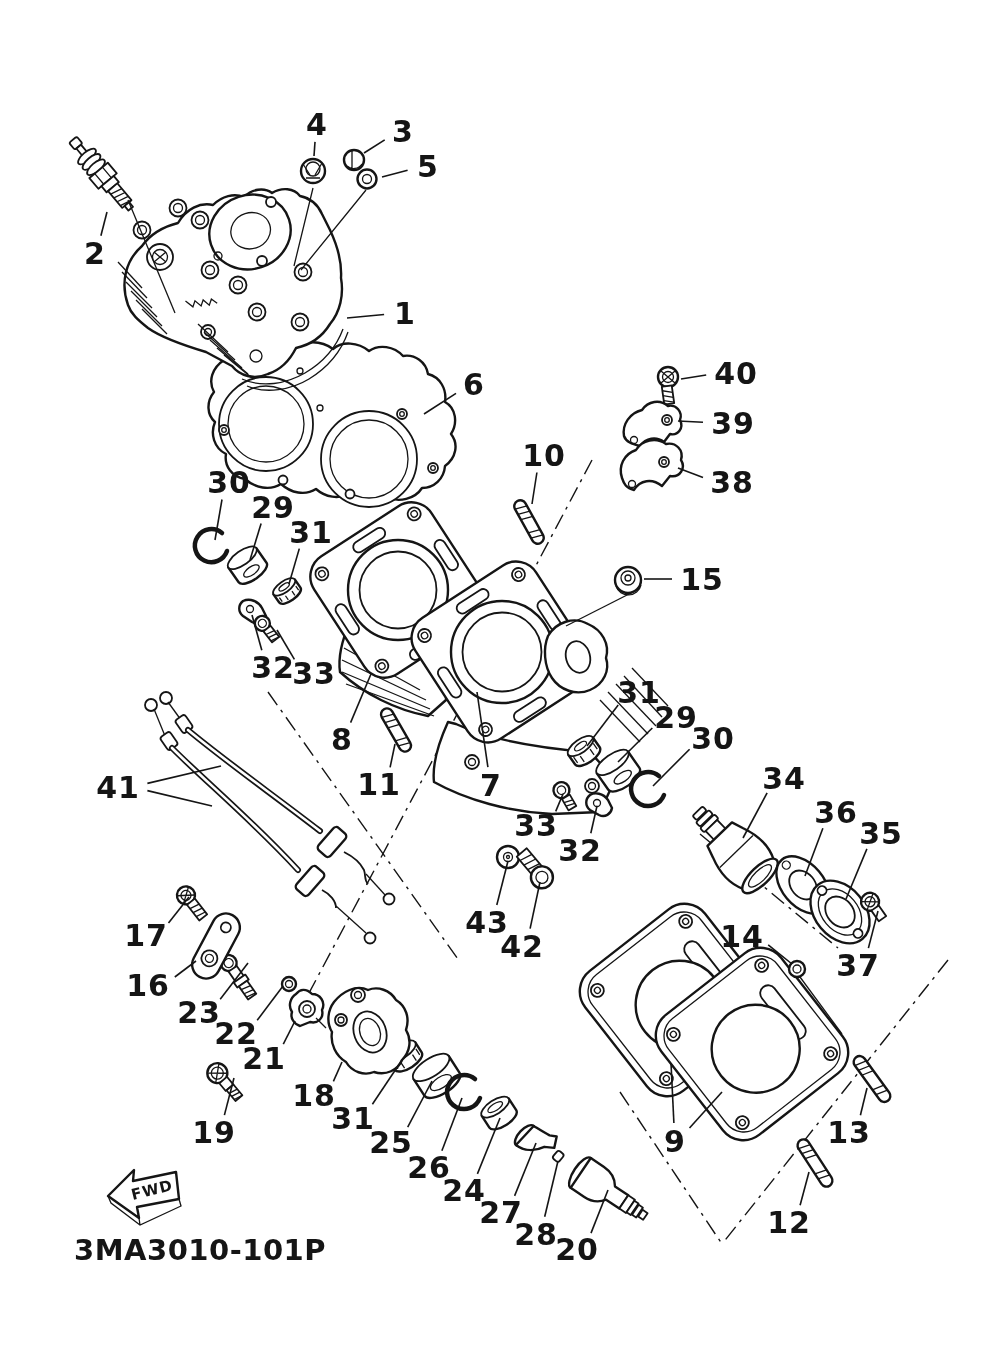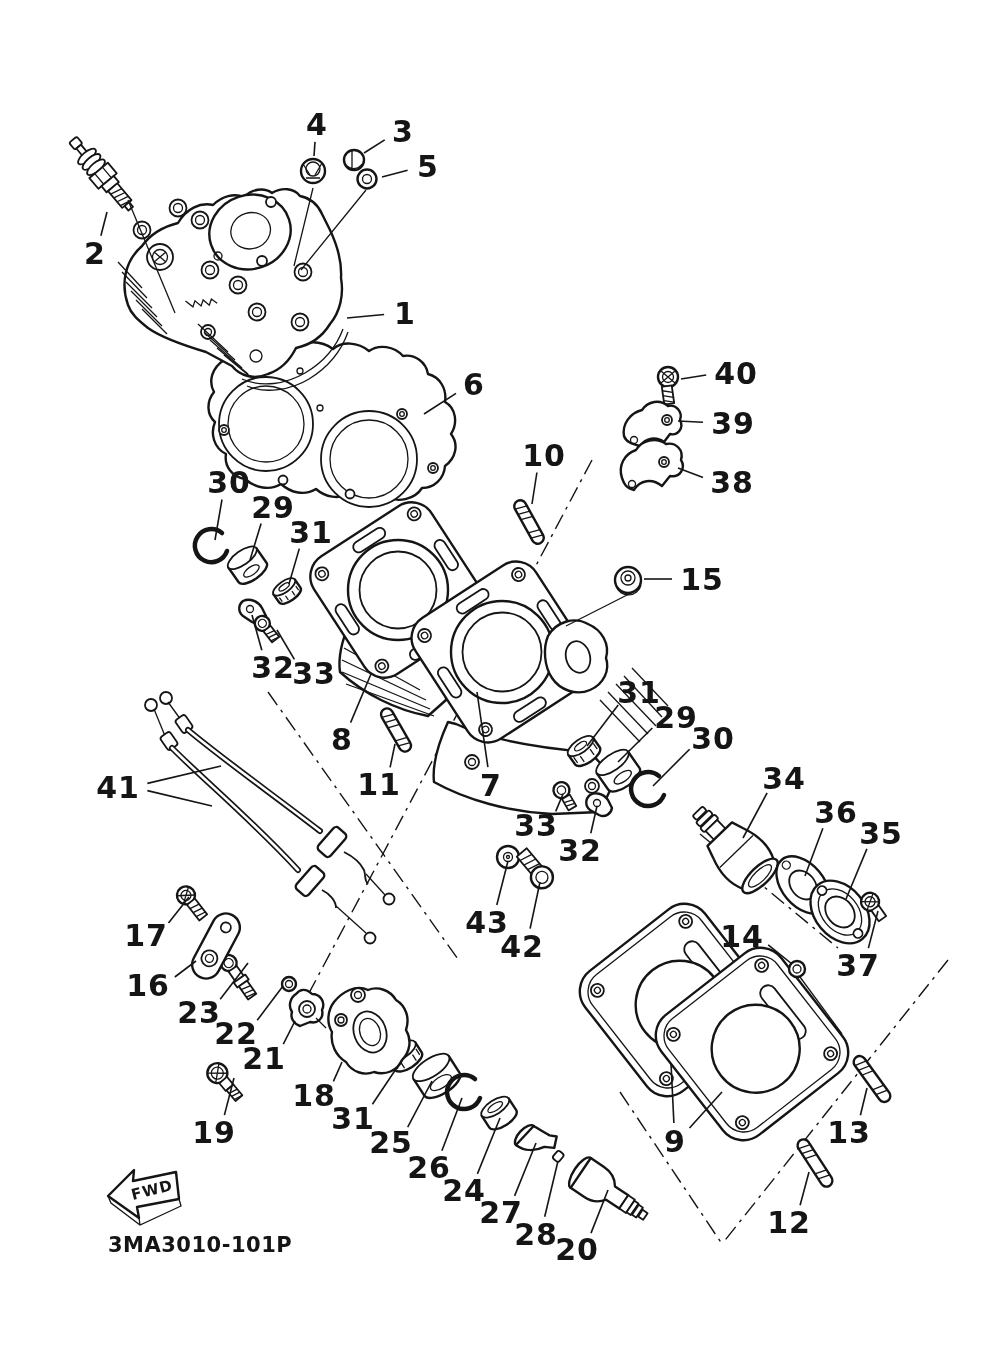--- a/index.html
+++ b/index.html
@@ -1,21 +1,21 @@
 <!DOCTYPE html>
 <html><head>
 <meta charset="utf-8">
 <style>
   html,body{margin:0;padding:0;background:#e8e8e8;}
   .stage{position:relative;width:992px;height:1370px;margin:0 auto;background:#ffffff;
          font-family:"DejaVu Sans","Liberation Sans",sans-serif;overflow:hidden;}
   svg text.callout{font-family:"DejaVu Sans","Liberation Sans",sans-serif;
                    font-size:30px;font-weight:bold;fill:#151515;letter-spacing:1px;}
-  .part-code{position:absolute;left:74px;top:1233px;font-size:21px;font-weight:bold;
-             color:#151515;letter-spacing:0.5px;margin-left:34px;}
+  .part-code{position:absolute;left:74px;top:1233px;font-size:29px;font-weight:bold;
+             color:#151515;letter-spacing:0.5px;}
   .fwd-label{position:absolute;left:131px;top:1181px;font-size:15px;font-weight:bold;
              color:#151515;transform:rotate(-14deg);letter-spacing:1px;}
   .fw{fill:#ffffff;stroke:#151515;stroke-width:2.4;stroke-linecap:round;stroke-linejoin:round;}
   .fw2{fill:#ffffff;stroke:#151515;stroke-width:1.8;stroke-linejoin:round;}
   .thin{fill:none;stroke:#151515;stroke-width:1.3;}
   .leader{stroke:#151515;stroke-width:1.6;fill:none;}
   .dash{fill:none;stroke:#151515;stroke-width:1.4;stroke-dasharray:16 6 3 6;}
   .thick{fill:none;stroke:#151515;stroke-width:4.5;stroke-linecap:round;}
   .cable-out{fill:none;stroke:#151515;stroke-width:6;stroke-linecap:round;}
   .cable-in{fill:none;stroke:#ffffff;stroke-width:2.6;stroke-linecap:round;}

